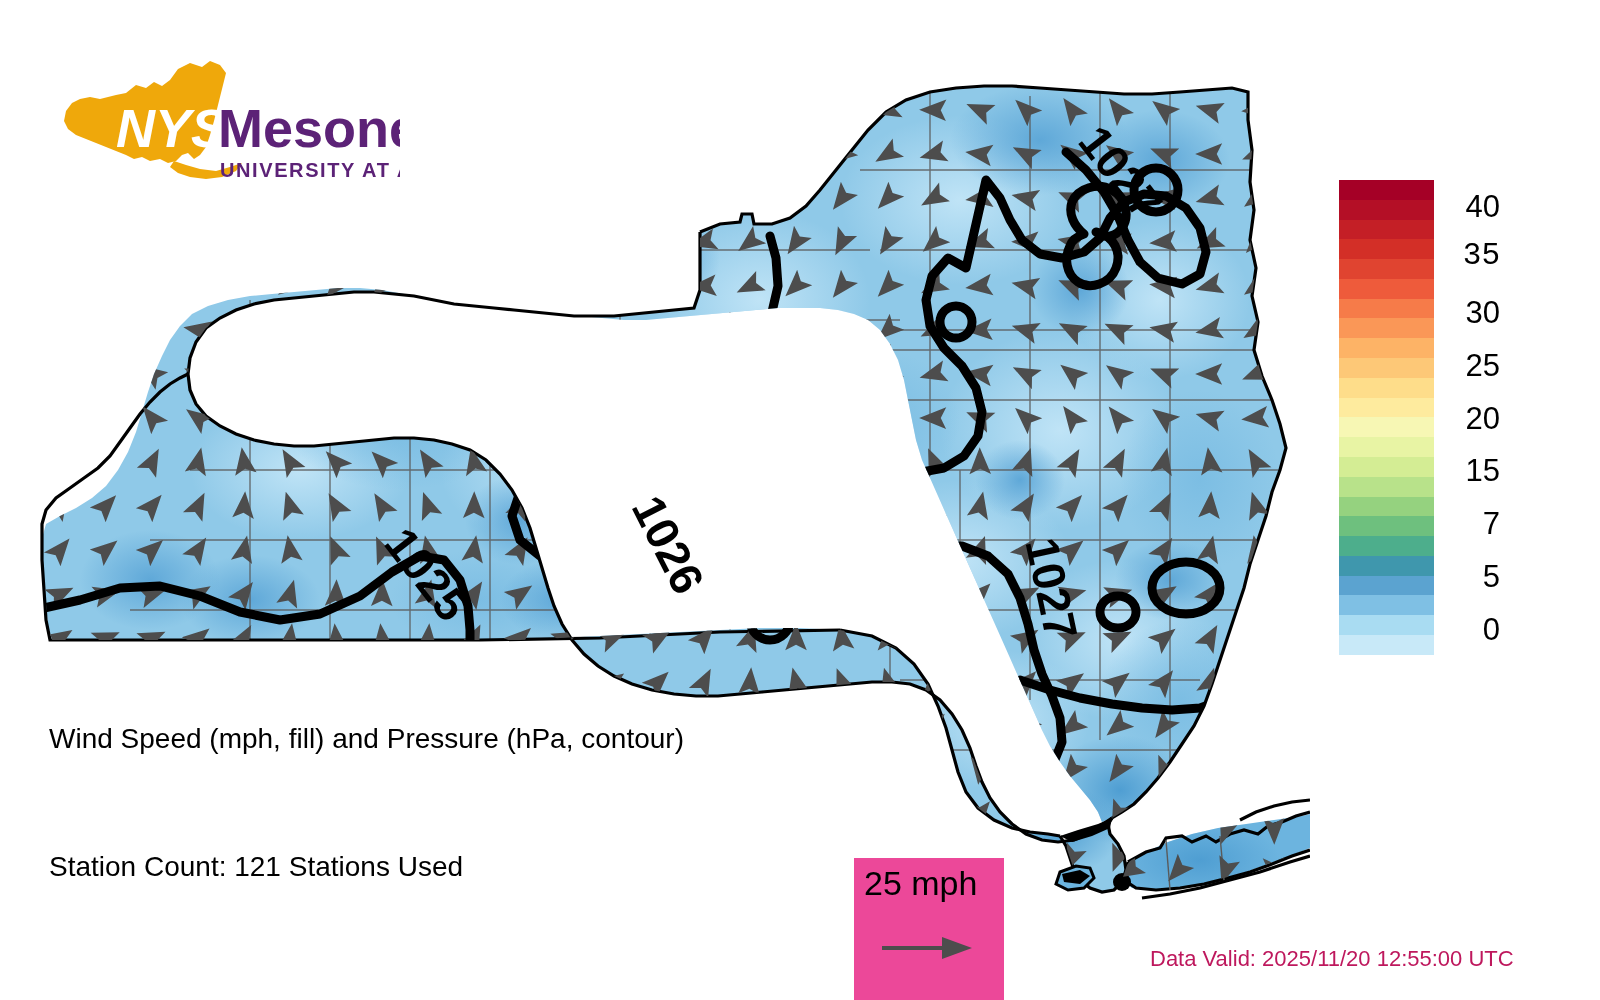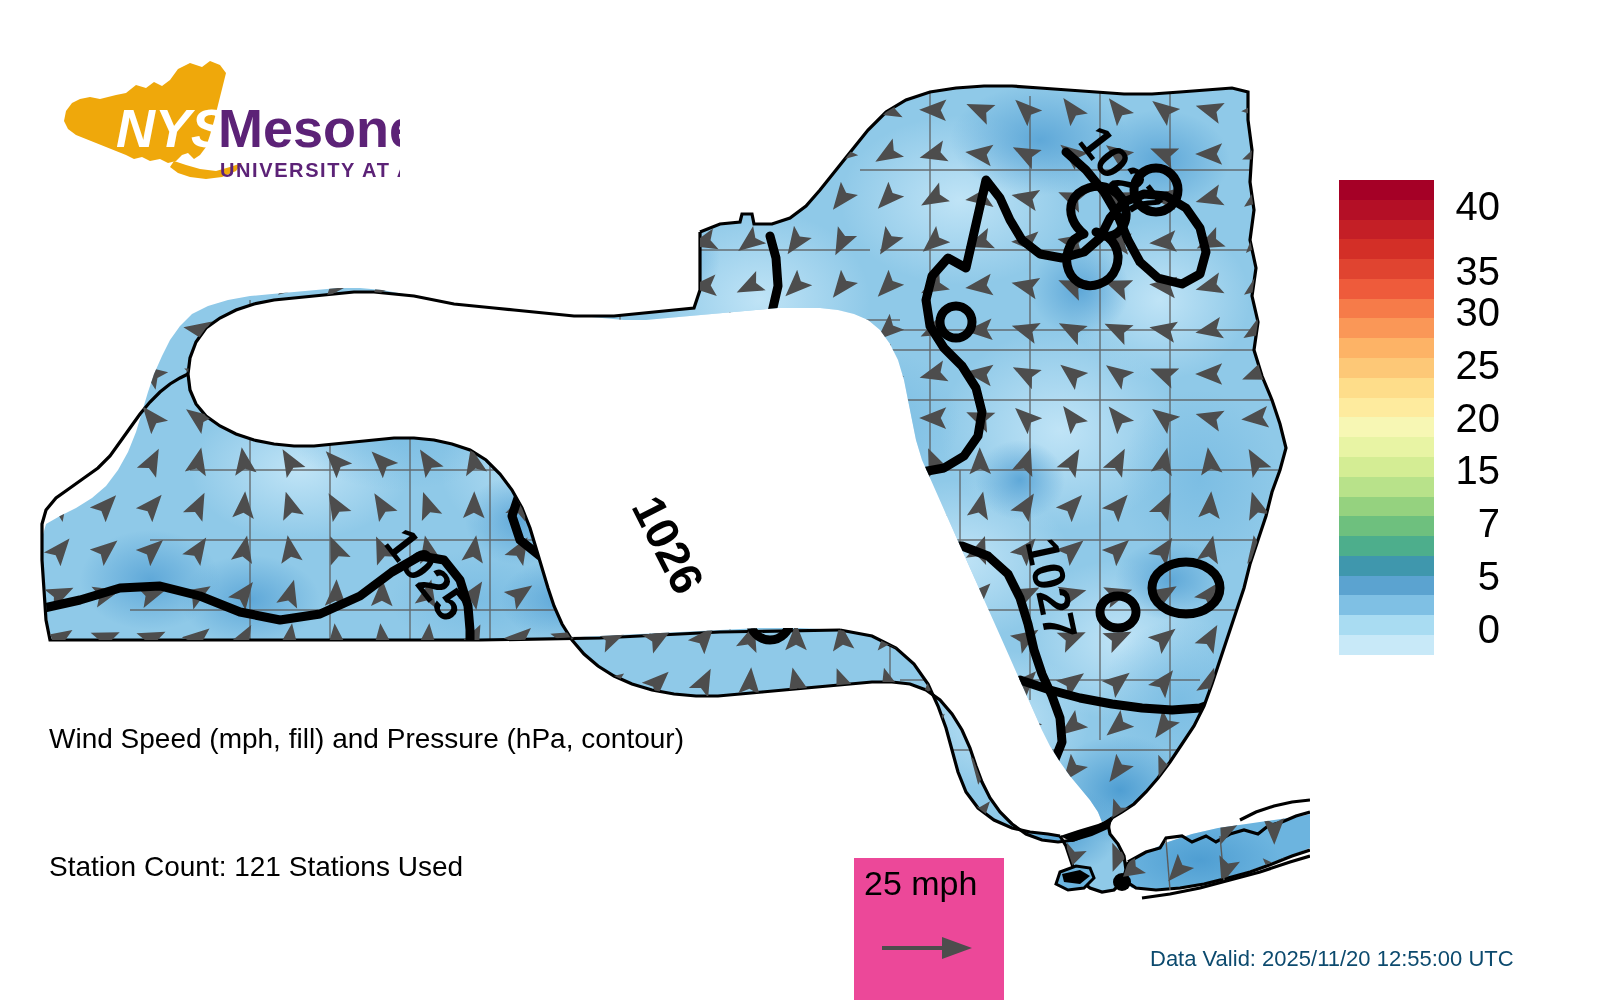--- a/index.html
+++ b/index.html
@@ -19,21 +19,21 @@
   
   .map-wrap{position:absolute;left:0;top:0;width:1310px;height:960px;}
   .map-wrap svg{display:block;}
 
   
   .colorbar{position:absolute;left:1339px;top:180px;width:95px;height:475px;}
   .cb-band{width:100%;}
   .cb-ticks{position:absolute;left:1444px;top:180px;width:90px;height:475px;}
   .cb-tick{
     position:absolute;left:0;width:56px;text-align:right;
-    font-size:40px;color:#000;line-height:1;
+    font-size:31px;color:#000;line-height:1;
     transform:translateY(-50%);
     white-space:nowrap;
   }
 
   
   .caption{position:absolute;left:49px;font-size:28px;color:#000;white-space:nowrap;}
   .cap1{top:723px;}
   .cap2{top:785px;}
   .cap3{top:851px;}
 
@@ -44,21 +44,21 @@
   }
   .windkey-label{
     position:absolute;left:10px;top:6px;
     font-size:34px;color:#000;white-space:nowrap;
   }
   .windkey-arrow{position:absolute;left:26px;top:66px;}
 
   
   .datavalid{
     position:absolute;left:1150px;top:946px;
-    font-size:22px;color:#0c4a6e;white-space:nowrap;
+    font-size:22px;color:#be185d;white-space:nowrap;
   }
 </style>
 </head>
 <body>
 
 <div id="root">
 
   <div class="logo">
     <svg width="350" height="140" viewBox="0 0 350 140">
 
@@ -839,21 +839,21 @@
       <div class="cb-band" style="height: 19.7917px; background: rgb(110, 192, 126);"></div>
       <div class="cb-band" style="height: 19.7917px; background: rgb(77, 174, 140);"></div>
       <div class="cb-band" style="height: 19.7917px; background: rgb(63, 151, 173);"></div>
       <div class="cb-band" style="height: 19.7917px; background: rgb(91, 163, 208);"></div>
       <div class="cb-band" style="height: 19.7917px; background: rgb(127, 192, 228);"></div>
       <div class="cb-band" style="height: 19.7917px; background: rgb(169, 220, 242);"></div>
       <div class="cb-band" style="height: 19.7917px; background: rgb(200, 233, 248);"></div>
     </div>
   <div class="cb-ticks" id="cbTicks">
       <div class="cb-tick" style="top: 26.3889px;">40</div>
-      <div class="cb-tick" style="top: 91px;">35</div>
+      <div class="cb-tick" style="top: 75px; font-family: Liberation Mono, monospace;">35</div>
       <div class="cb-tick" style="top: 131.944px;">30</div>
       <div class="cb-tick" style="top: 184.722px;">25</div>
       <div class="cb-tick" style="top: 237.5px;">20</div>
       <div class="cb-tick" style="top: 290.278px; text-align: right;">15</div>
       <div class="cb-tick" style="top: 343.056px;">7</div>
       <div class="cb-tick" style="top: 395.833px;">5</div>
       <div class="cb-tick" style="top: 448.611px;">0</div>
     </div>
 
   <div class="caption cap1">Wind Speed (mph, fill) and Pressure (hPa, contour)</div>

